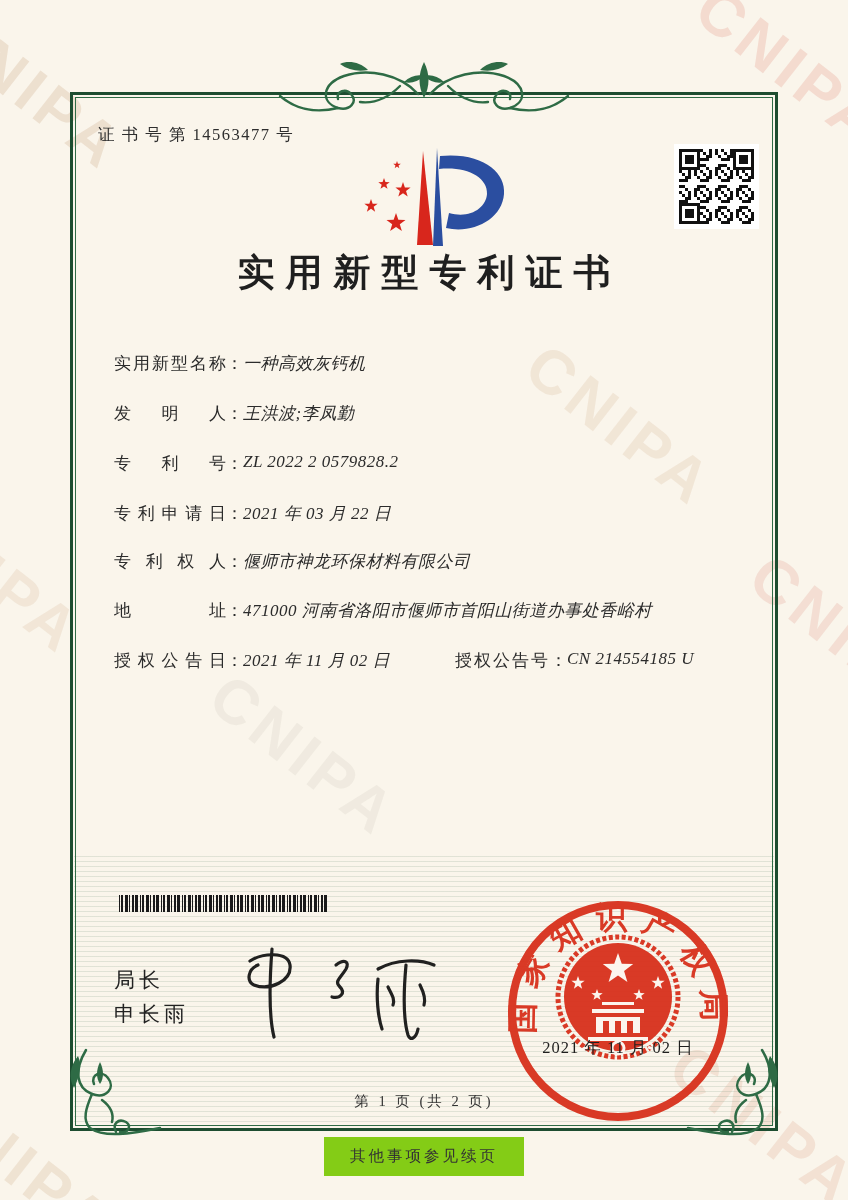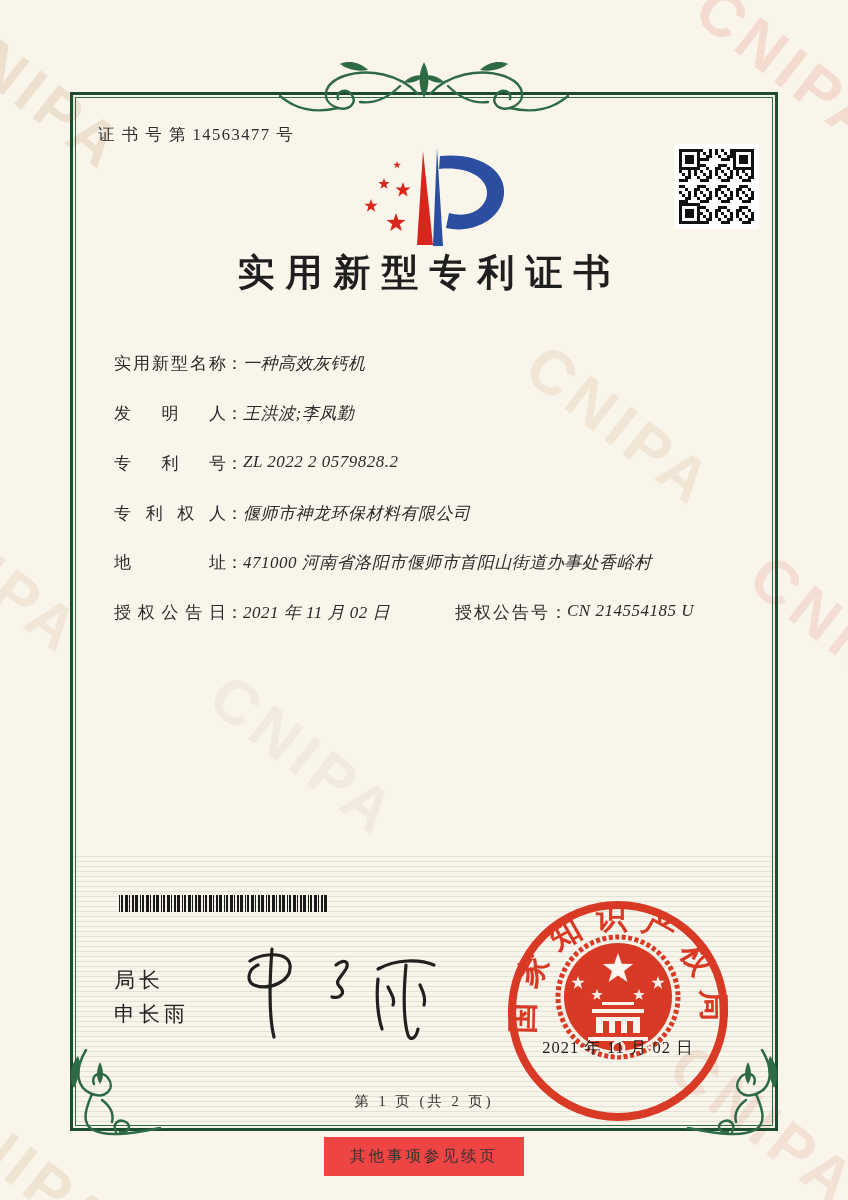--- a/index.html
+++ b/index.html
@@ -70,21 +70,21 @@
   }
   .officer.t1{top:966px}.officer.t2{top:1000px}
   .sig-svg{position:absolute;left:210px;top:935px;z-index:4;}
   .seal-svg{position:absolute;left:500px;top:893px;z-index:4;opacity:.95;}
   .footer-page{
     position:absolute;left:70px;top:1092px;width:708px;z-index:3;text-align:center;
     font-size:14.5px;letter-spacing:3px;color:#333;
   }
   .cont-note{
     position:absolute;left:50%;transform:translateX(-50%);top:1137px;z-index:3;
-    background:#ef4444;padding:9px 26px;font-size:15.5px;letter-spacing:3px;color:#333;
+    background:#84cc16;padding:9px 26px;font-size:15.5px;letter-spacing:3px;color:#333;
   }
   .ornament,.flourish{position:absolute;z-index:2;line-height:0;}
   svg{display:block;}
 </style>
 </head>
 <body>
 
 <div class="wm" style="left:-34px;top:-6px;color:rgba(226,206,184,.55)">CNIPA</div>
 <div class="wm" style="left:726px;top:-28px;color:rgba(238,196,184,.55)">CNIPA</div>
 <div class="wm" style="left:556px;top:330px;color:rgba(233,216,196,.55)">CNIPA</div>
@@ -466,20 +466,23 @@
 <div class="fields">
   <div class="frow">
     <span class="flabel">实用新型名称</span><span class="fcolon">：</span><span class="fvalue">一种高效灰钙机</span>
   </div>
   <div class="frow">
     <span class="flabel">发明人</span><span class="fcolon">：</span><span class="fvalue">王洪波;李凤勤</span>
   </div>
   <div class="frow">
     <span class="flabel">专利号</span><span class="fcolon">：</span><span class="fvalue">ZL 2022 2 0579828.2</span>
   </div>
+  <div class="frow r4">
+    <span class="flabel">专利申请日</span><span class="fcolon">：</span><span class="fvalue">2021 年 03 月 22 日</span>
+  </div>
   <div class="frow r5">
     <span class="flabel">专利权人</span><span class="fcolon">：</span><span class="fvalue">偃师市神龙环保材料有限公司</span>
   </div>
   <div class="frow">
     <span class="flabel">地址</span><span class="fcolon">：</span><span class="fvalue">471000 河南省洛阳市偃师市首阳山街道办事处香峪村</span>
   </div>
   <div class="frow grant-row">
     <span class="flabel">授权公告日</span><span class="fcolon">：</span><span class="fvalue">2021 年 11 月 02 日</span>
     <span class="grant-right">
       <span class="flabel">授权公告号</span><span class="fcolon">：</span><span class="fvalue">CN 214554185 U</span>

